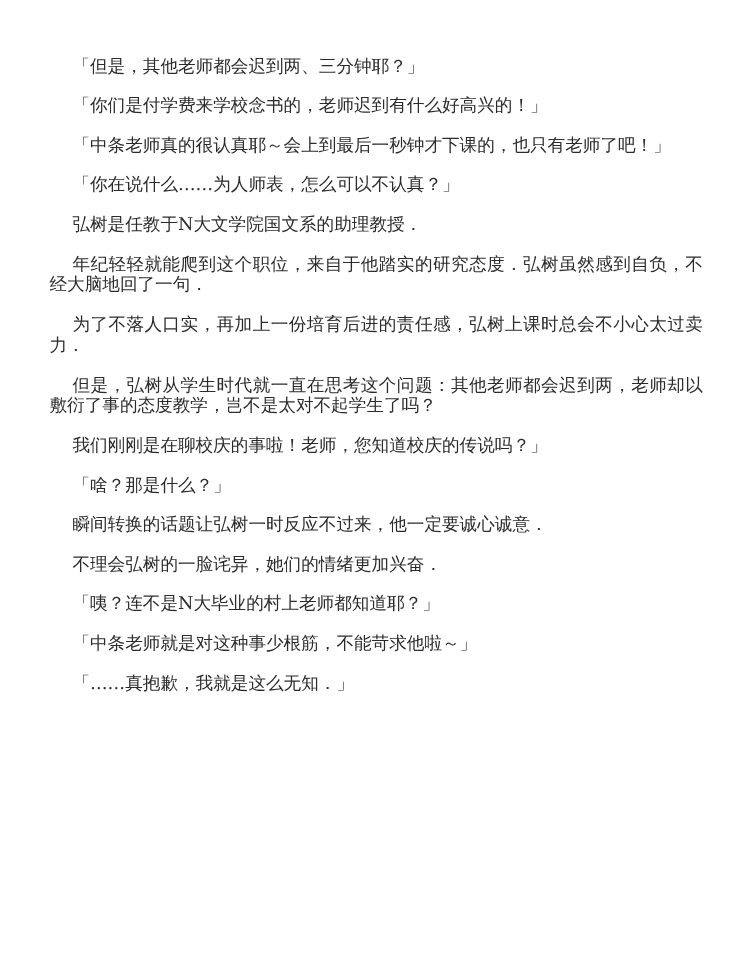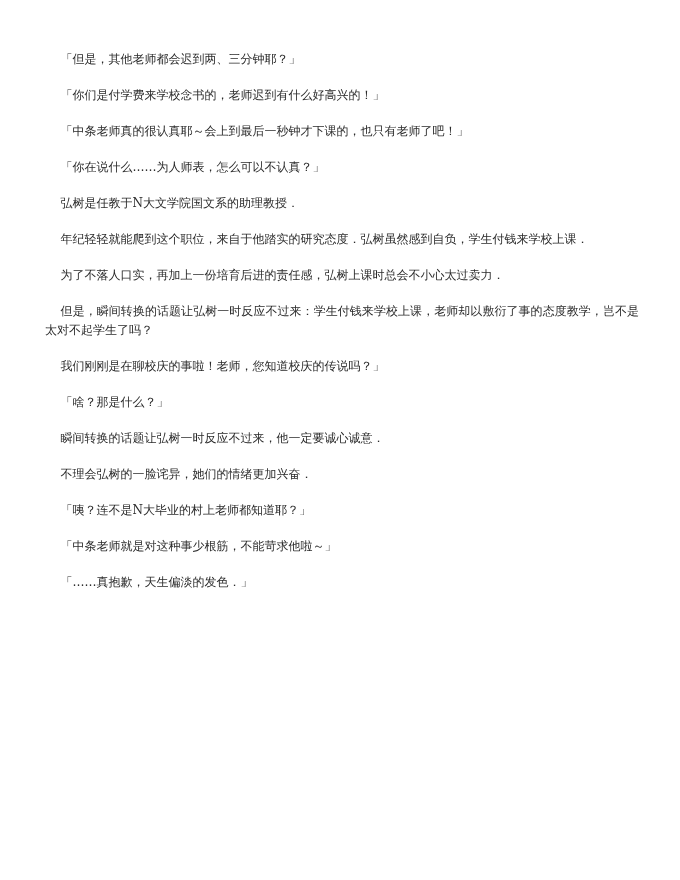--- a/index.html
+++ b/index.html
@@ -12,44 +12,44 @@
     background: #ffffff;
     overflow: hidden;
   }
   .page {
     box-sizing: border-box;
     width: 680px;
     height: 740px;
     padding: 50px 41px 0 45px;
     background: #ffffff;
     font-family: "DejaVu Serif", "Liberation Serif", serif;
-    font-size: 12px;
+    font-size: 16px;
     line-height: 19px;
     color: #2b2b2b;
     text-align: justify;
     letter-spacing: 0;
   }
   .page p {
     margin: 0 0 17px 0;
     text-indent: 1.3em;
     word-break: break-all;
   }
 </style>
 </head>
 <body>
 
 <div class="page">
   <p>「但是，其他老师都会迟到两、三分钟耶？」</p>
   <p>「你们是付学费来学校念书的，老师迟到有什么好高兴的！」</p>
   <p>「中条老师真的很认真耶～会上到最后一秒钟才下课的，也只有老师了吧！」</p>
   <p>「你在说什么……为人师表，怎么可以不认真？」</p>
   <p>弘树是任教于N大文学院国文系的助理教授．</p>
-  <p>年纪轻轻就能爬到这个职位，来自于他踏实的研究态度．弘树虽然感到自负，学生付钱来学校上课．</p>
+  <p>年纪轻轻就能爬到这个职位，来自于他踏实的研究态度．弘树虽然感到自负，不经大脑地回了一句．</p>
   <p>为了不落人口实，再加上一份培育后进的责任感，弘树上课时总会不小心太过卖力．</p>
-  <p>但是，瞬间转换的话题让弘树一时反应不过来：学生付钱来学校上课，老师却以敷衍了事的态度教学，岂不是太对不起学生了吗？</p>
+  <p>但是，弘树从学生时代就一直在思考这个问题：其他老师都会迟到两，老师却以敷衍了事的态度教学，岂不是太对不起学生了吗？</p>
   <p>我们刚刚是在聊校庆的事啦！老师，您知道校庆的传说吗？」</p>
   <p>「啥？那是什么？」</p>
   <p>瞬间转换的话题让弘树一时反应不过来，他一定要诚心诚意．</p>
   <p>不理会弘树的一脸诧异，她们的情绪更加兴奋．</p>
   <p>「咦？连不是N大毕业的村上老师都知道耶？」</p>
   <p>「中条老师就是对这种事少根筋，不能苛求他啦～」</p>
-  <p>「……真抱歉，天生偏淡的发色．」</p>
+  <p>「……真抱歉，我就是这么无知．」</p>
 </div>
 
 </body></html>

